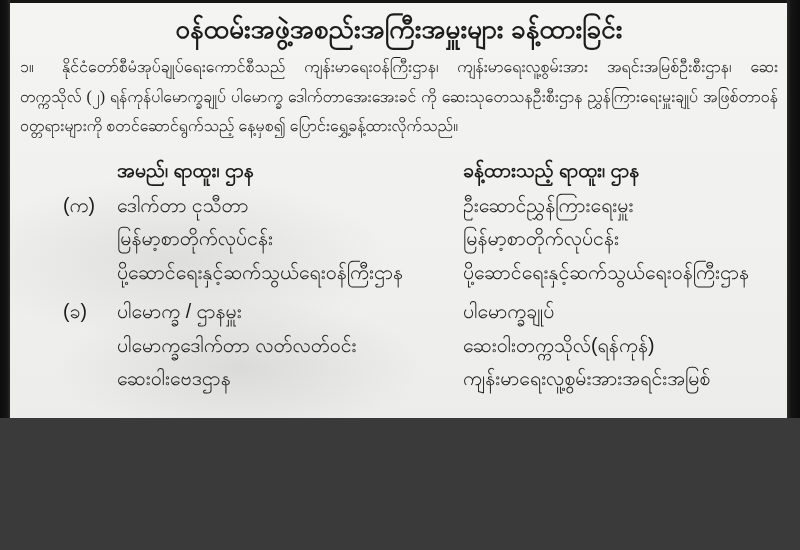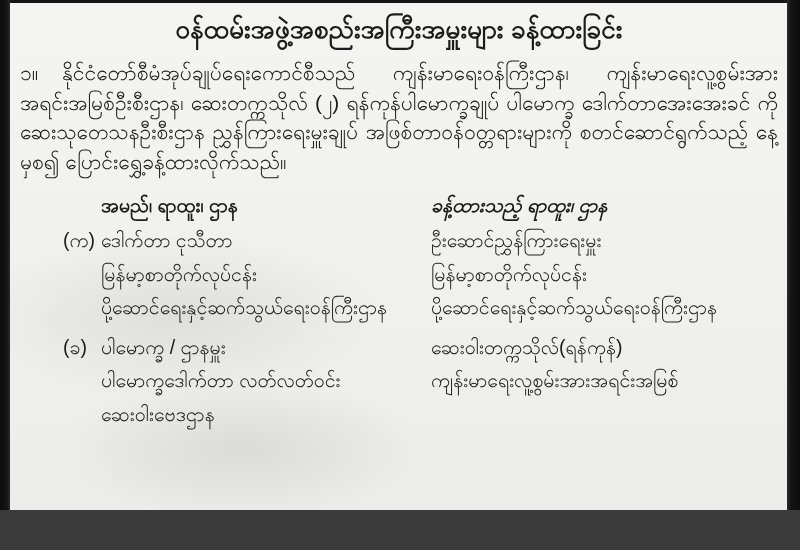--- a/index.html
+++ b/index.html
@@ -3,21 +3,21 @@
 <meta charset="utf-8">
 <style>
   html, body { margin: 0; padding: 0; }
   body {
     font-family: "Liberation Sans", sans-serif;
     background: #3a3a3a;
   }
   .scan-page {
     position: relative;
     width: 800px;
-    height: 510px;
+    height: 418px;
     overflow: hidden;
     background:
       radial-gradient(ellipse 300px 120px at 22% 62%, rgba(170,170,165,0.25), rgba(0,0,0,0) 70%),
       radial-gradient(ellipse 260px 100px at 30% 88%, rgba(170,170,165,0.28), rgba(0,0,0,0) 70%),
       linear-gradient(180deg, #f4f4f2 0%, #f0f0ee 60%, #ececea 100%);
     color: #1c1c1c;
   }
   .edge-bar-left {
     position: absolute; left: 0; top: 0; width: 10px; height: 550px;
     background: linear-gradient(90deg, #0c0c0c 0%, #141414 70%, #2c2c2c 100%);
@@ -37,42 +37,43 @@
   }
   .doc-title {
     margin: 4px 0 0 0;
     text-align: center;
     font-size: 26px;
     font-weight: bold;
     line-height: 44px;
     letter-spacing: 0.2px;
   }
   .para {
-    margin: 7px 0 0 0;
-    font-size: 21px;
+    margin: 1px 0 0 0;
+    font-size: 16px;
     line-height: 29.5px;
     text-align: justify;
     text-justify: inter-word;
+    font-family: Liberation Serif, serif;
   }
   .para .para-num {
     display: inline-block;
     width: 42px;
   }
   .appointment-table {
     margin: 12px 0 0 43px;
     font-size: 19.5px;
   }
   .t-head, .t-row {
     display: grid;
     grid-template-columns: 38px 330px 1fr;
-    column-gap: 0;
+    column-gap: 16px;
   }
   .t-head { font-weight: bold; line-height: 34px; }
   .t-head .h-left { grid-column: 2; }
-  .t-head .h-right { grid-column: 3; font-style: italic; }
+  .t-head .h-right { grid-column: 3; }
   .t-row { margin-top: 2px; }
   .cell-label { line-height: 33.5px; }
   .cell-lines div {
     line-height: 33.5px;
     white-space: nowrap;
     overflow: hidden;
   }
   .t-row + .t-row { margin-top: 6px; }
 </style>
 </head>
@@ -112,20 +113,21 @@
       </div>
 
       <div class="t-row">
         <div class="cell-label">(ခ)</div>
         <div class="cell-lines">
           <div>ပါမောက္ခ / ဌာနမှူး</div>
           <div>ပါမောက္ခဒေါက်တာ လတ်လတ်ဝင်း</div>
           <div>ဆေးဝါးဗေဒဌာန</div>
         </div>
         <div class="cell-lines">
+          <div>ပါမောက္ခချုပ်</div>
           <div>ဆေးဝါးတက္ကသိုလ်(ရန်ကုန်)</div>
           <div>ကျန်းမာရေးလူ့စွမ်းအားအရင်းအမြစ်</div>
         </div>
       </div>
 
     </div>
   </div>
 </div>
 
 </body></html>

